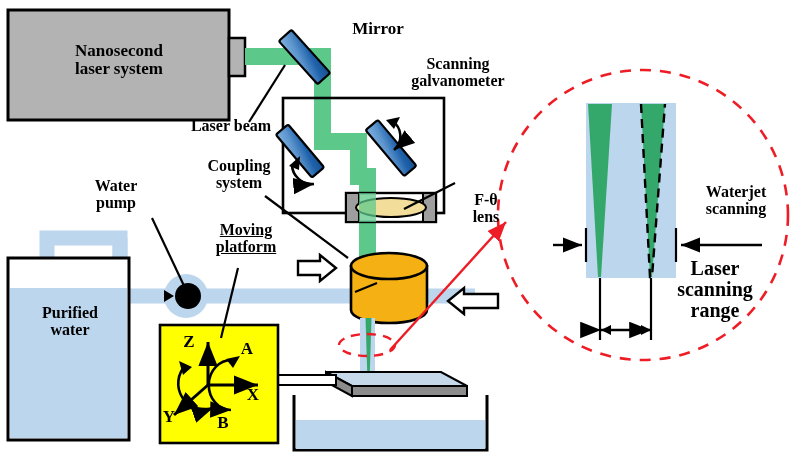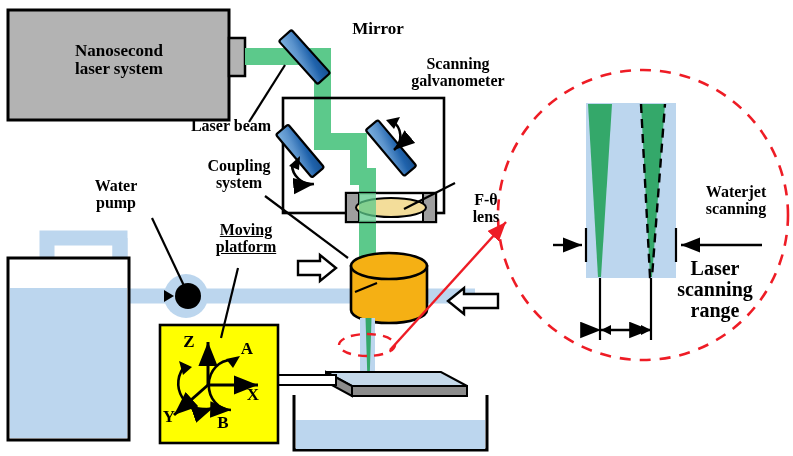--- a/index.html
+++ b/index.html
@@ -203,20 +203,22 @@
 
 <div class="lbl" style="left:178px;top:158px;width:122px;font-size:16px;">Coupling
 system</div>
 
 <div class="lbl" style="left:72px;top:178px;width:88px;font-size:16px;">Water
 pump</div>
 
 <div class="lbl" style="left:194px;top:222px;width:104px;font-size:16px;text-decoration:underline;">Moving
 platform</div>
 
+<div class="lbl" style="left:20px;top:305px;width:100px;font-size:16px;">Purified
+water</div>
 
 <div class="lbl" style="left:350px;top:424px;width:80px;font-size:17px;margin-top:44px;">Tank</div>
 
 <div class="lbl" style="left:682px;top:184px;width:108px;font-size:16px;">Waterjet
 scanning</div>
 
 <div class="lbl" style="left:660px;top:258px;width:110px;font-size:20px;">Laser
 scanning
 range</div>
 

